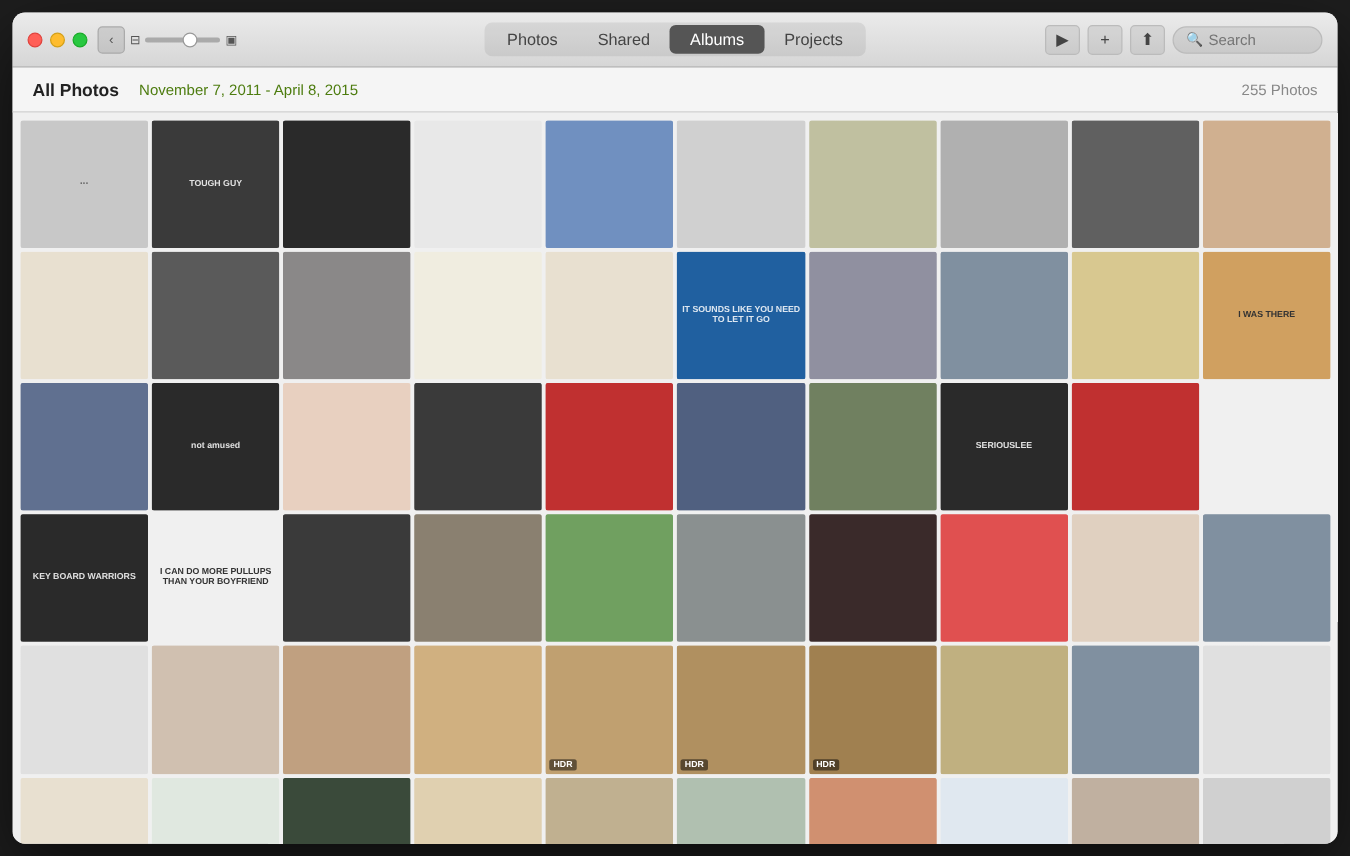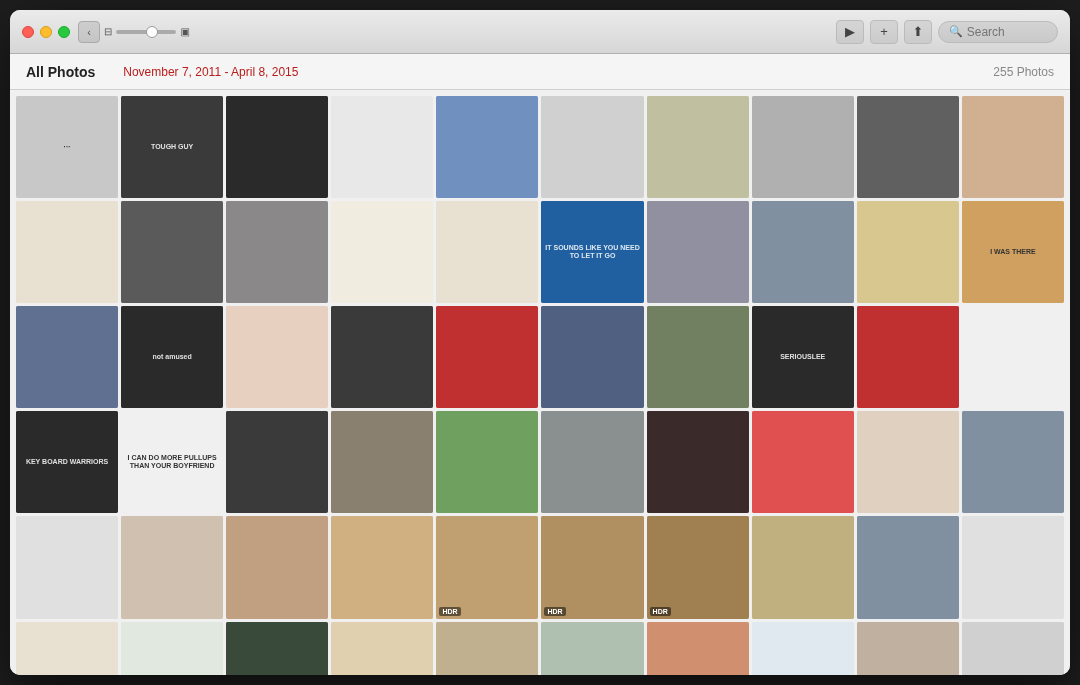--- a/index.html
+++ b/index.html
@@ -160,25 +160,25 @@
       border-bottom: 1px solid #d0d0d0;
       display: flex;
       align-items: center;
       padding: 0 16px;
       flex-shrink: 0;
     }
     .toolbar-title {
       font-size: 14px;
       font-weight: 600;
       color: #222;
-      margin-right: 28px;
+      margin-right: 16px;
     }
     .toolbar-date {
       font-size: 12px;
-      color: #b91c1c;
+      color: #4d7c0f;
       flex: 1;
     }
     .toolbar-count {
       font-size: 12px;
       color: #888;
     }
     
     .photos-area {
       flex: 1;
       overflow-y: auto;
@@ -236,20 +236,26 @@
       <div class="traffic-light tl-minimize"></div>
       <div class="traffic-light tl-maximize"></div>
     </div>
     <div class="nav-btn">‹</div>
     <div class="slider-area">
       <span class="slider-icon">⊟</span>
       <div class="slider-track">
         <div class="slider-thumb"></div>
       </div>
       <span class="slider-icon">▣</span>
+    </div>
+    <div class="nav-tabs">
+      <div class="nav-tab">Photos</div>
+      <div class="nav-tab">Shared</div>
+      <div class="nav-tab active">Albums</div>
+      <div class="nav-tab">Projects</div>
     </div>
     <div class="titlebar-right">
       <div class="icon-btn">▶</div>
       <div class="icon-btn">+</div>
       <div class="icon-btn">⬆</div>
       <div class="search-box">
         <span class="search-icon">🔍</span>
         <input type="text" placeholder="Search" style="">
       </div>
     </div>

